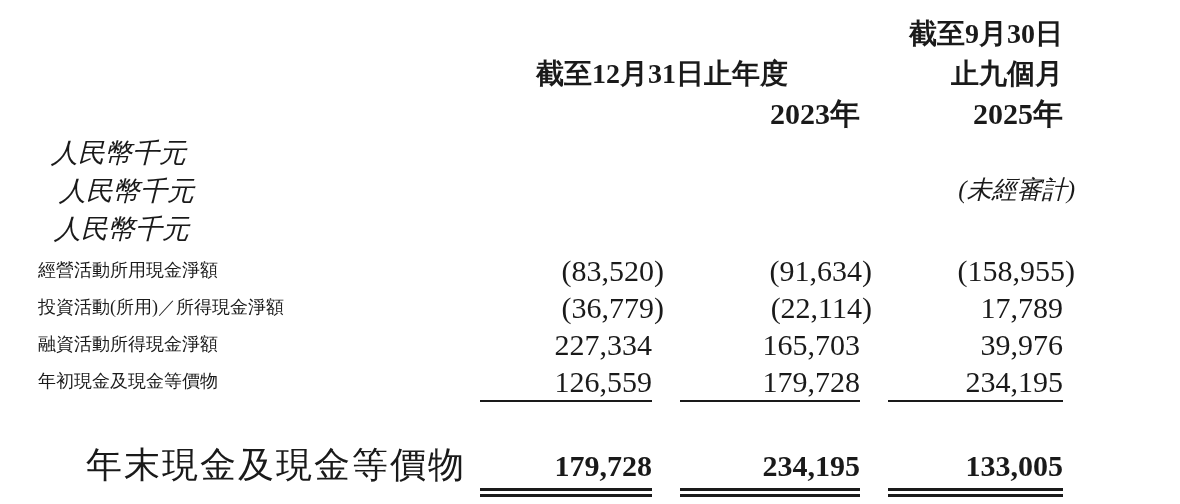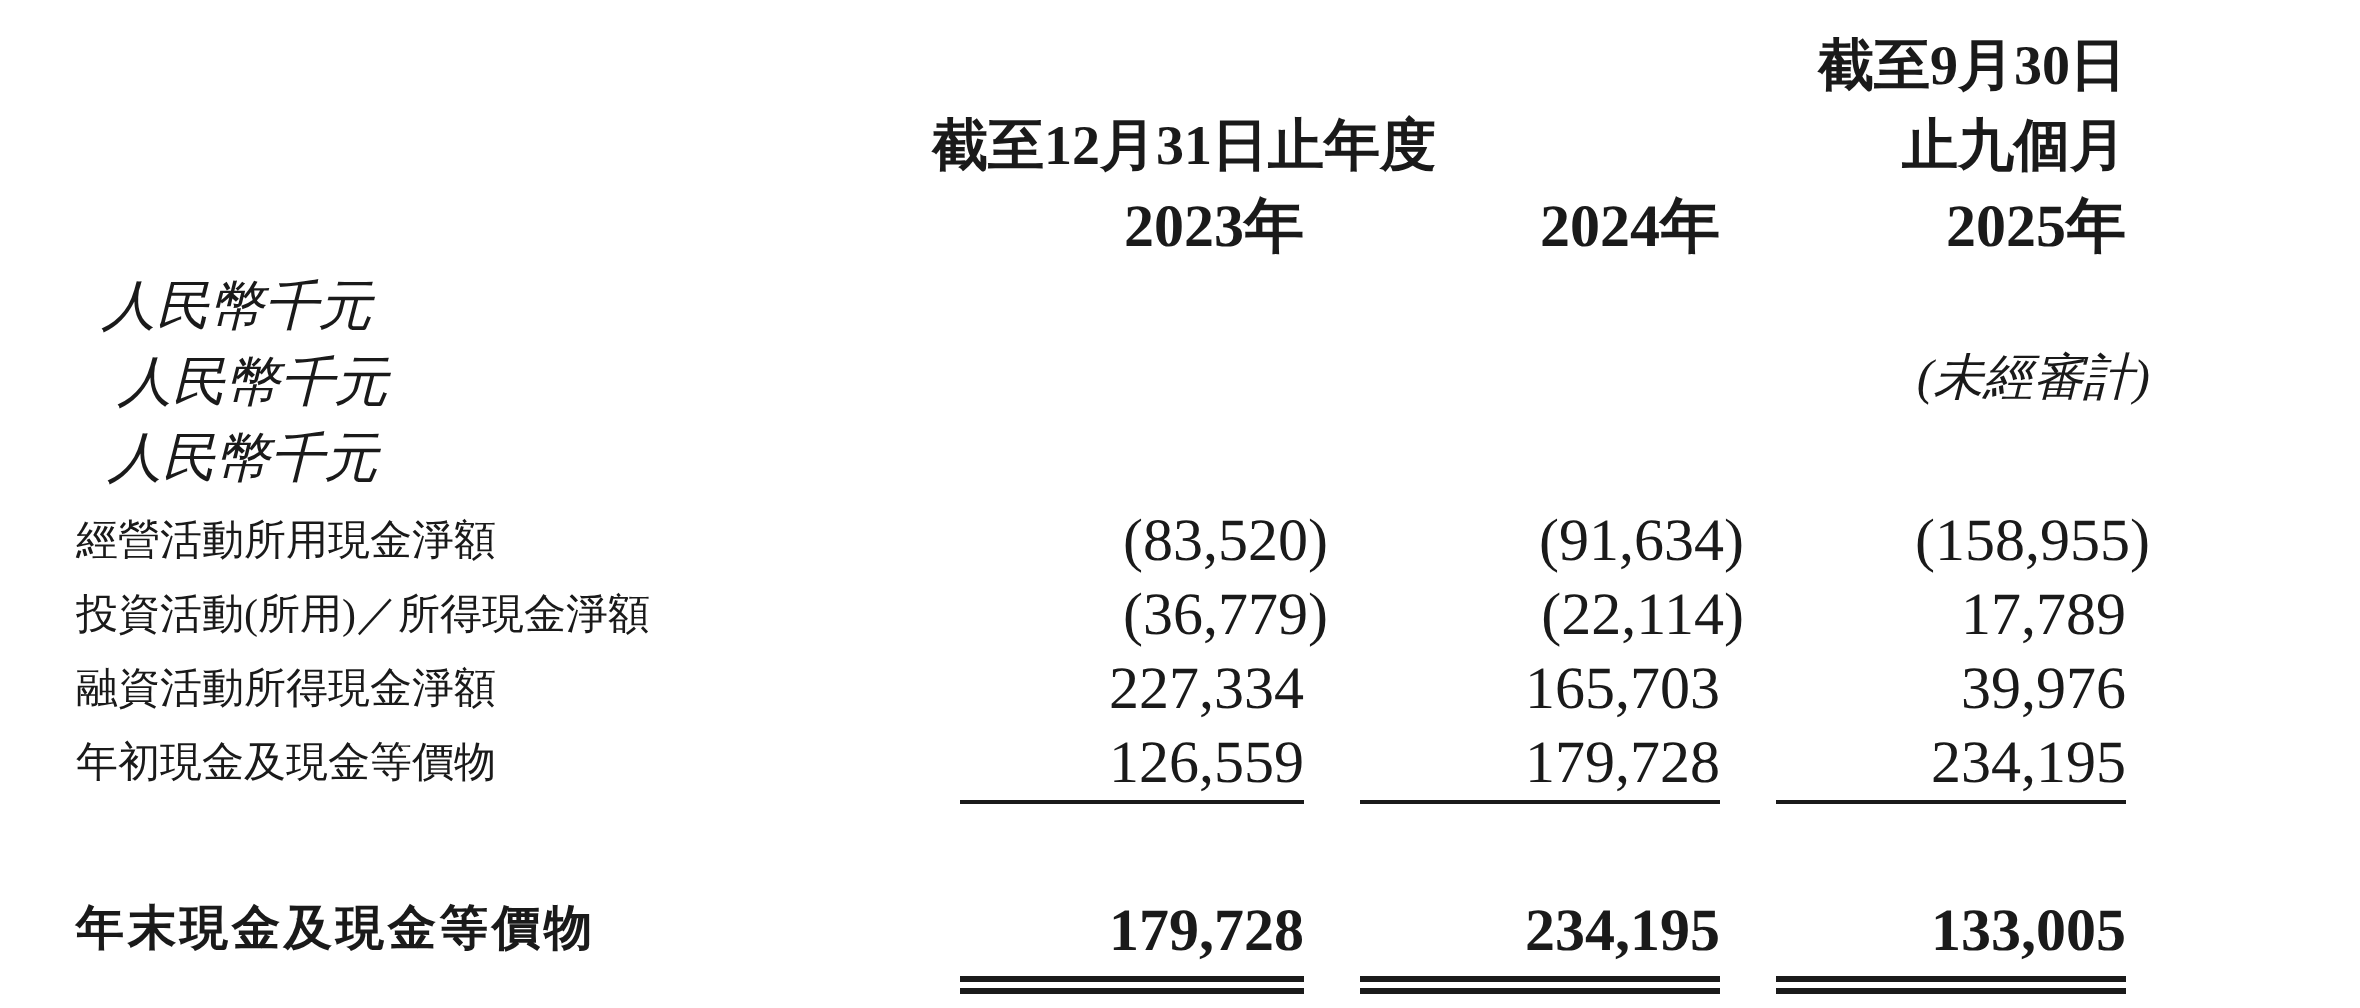--- a/index.html
+++ b/index.html
@@ -10,56 +10,56 @@
     background: #ffffff;
     color: #1a1a1a;
     font-family: "Liberation Serif", "DejaVu Serif", serif;
     box-sizing: border-box;
     padding: 14px 103px 0 0;
     overflow: hidden;
     border-radius: 11px;
   }
   .row { display: flex; }
   .sp  { flex: 1; }
-  .lbl { flex: 1; padding-left: 38px; font-size: 21px; white-space: nowrap; }
+  .lbl { flex: 1; padding-left: 38px; font-size: 18px; white-space: nowrap; }
   .c1  { width: 200px; box-sizing: border-box; }
   .c2  { width: 208px; box-sizing: border-box; }
   .c3  { width: 203px; box-sizing: border-box; }
   .span12 { width: 408px; box-sizing: border-box; }
   .num { text-align: right; padding-right: 14px; white-space: nowrap; }
   .num.paren { padding-right: 2px; }
 
   
   .hA { height: 40px; line-height: 40px; }
   .hB { height: 40px; line-height: 40px; }
   .hC { height: 40px; line-height: 40px; }
   .hD { height: 38px; line-height: 38px; flex-direction: column; }
   .hE { height: 36px; line-height: 36px; }
   .cjk-head { font-size: 28px; font-weight: bold; }
   .year { font-size: 30px; font-weight: bold; }
   .unit { font-size: 27px; font-style: italic; }
   .unaudited { font-size: 25px; font-style: italic; }
-  .grp-center { padding-right: 16px; }
+  .grp-center { text-align: center; padding-right: 16px; }
 
   
   .data-block { margin-top: 44px; }
   .drow { height: 37px; line-height: 37px; }
   .val { font-size: 30px; position: relative; }
   .ul::after {
     content: "";
     position: absolute;
     left: 14px; right: 14px; bottom: -2px;
     height: 2px;
     background: #1a1a1a;
   }
 
   
   .total-block { margin-top: 47px; }
   .trow { height: 37px; line-height: 37px; }
-  .tlbl { font-size: 24px; font-weight: bold; letter-spacing: 2px; }
+  .tlbl { font-size: 36px; font-weight: normal; letter-spacing: 2px; text-align: right; }
   .tval { font-size: 30px; font-weight: bold; position: relative; }
   .dul::before {
     content: "";
     position: absolute;
     left: 14px; right: 14px; bottom: -7px;
     height: 3px;
     background: #1a1a1a;
   }
   .dul::after {
     content: "";
@@ -82,21 +82,20 @@
 
   <div class="row hB">
     <div class="sp"></div>
     <div class="span12 cjk-head grp-center">截至12月31日止年度</div>
     <div class="c3 num cjk-head">止九個月</div>
   </div>
 
   <div class="row hC">
     <div class="sp"></div>
     <div class="c1 num year">2023年</div>
-    <div class="c2 num year">2024年</div>
     <div class="c3 num year">2025年</div>
   </div>
 
   <div class="row hD">
     <div class="sp"></div>
     <div class="c1 num unit">人民幣千元</div>
     <div class="c2 num unit">人民幣千元</div>
     <div class="c3 num unit">人民幣千元</div>
   </div>
 

